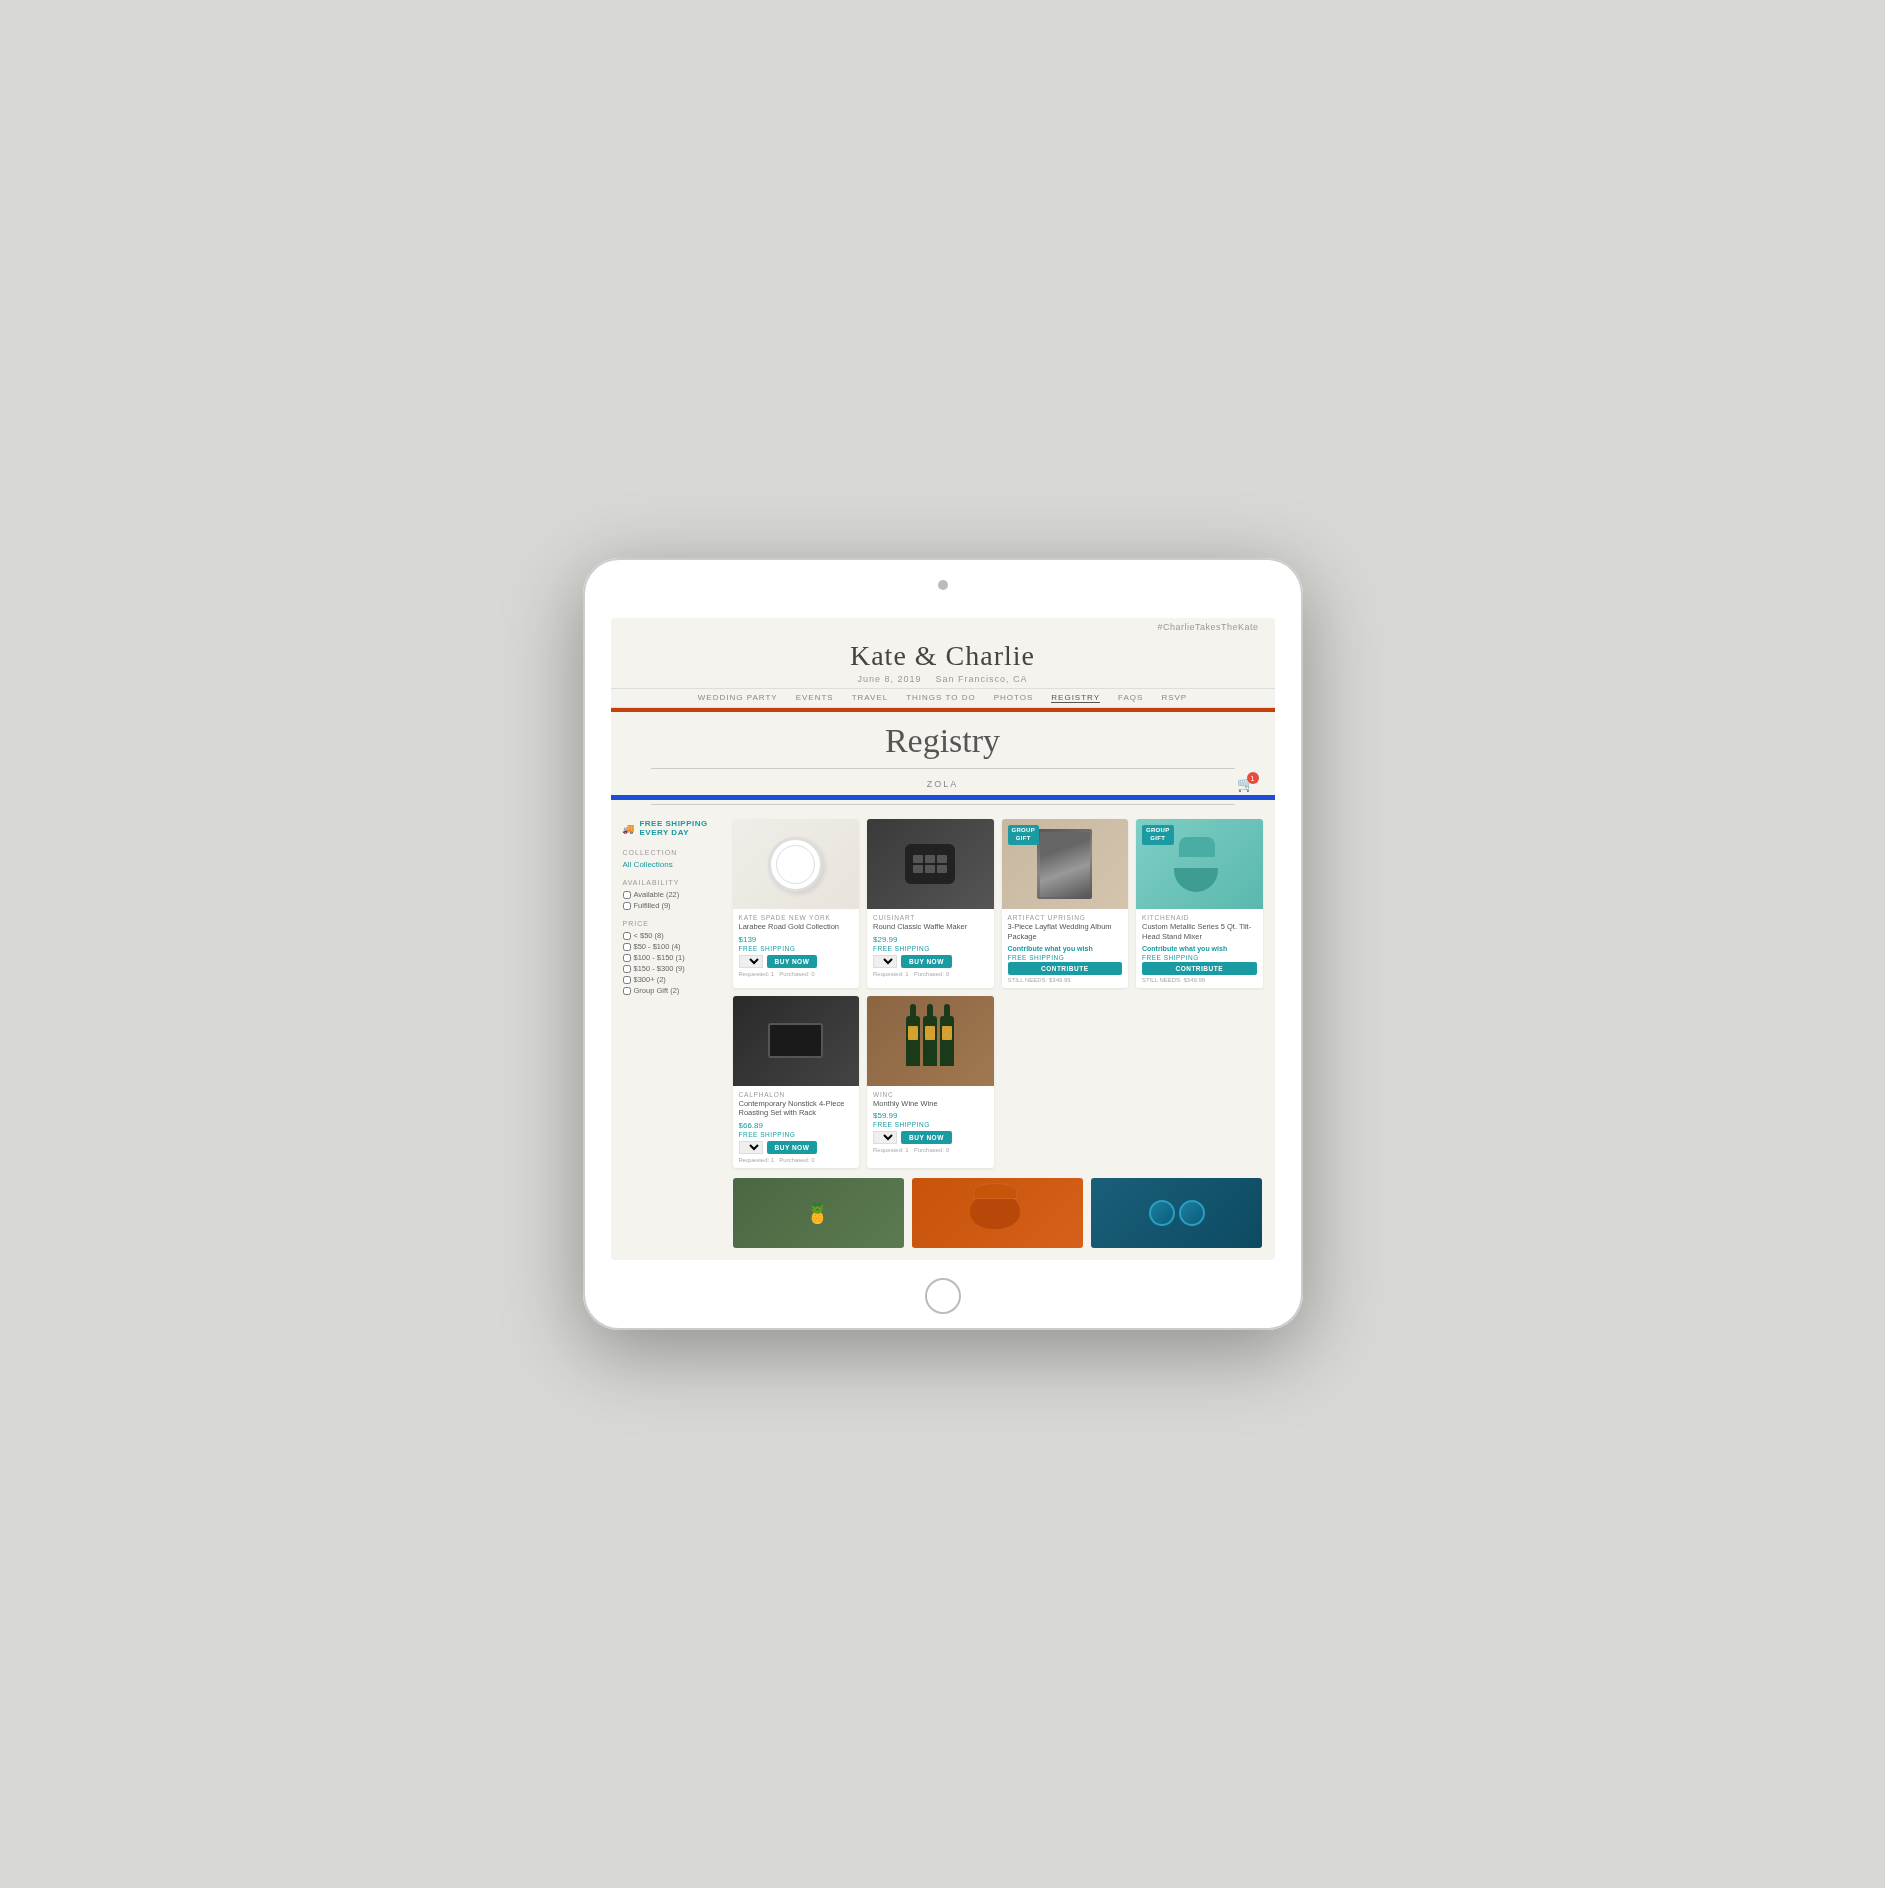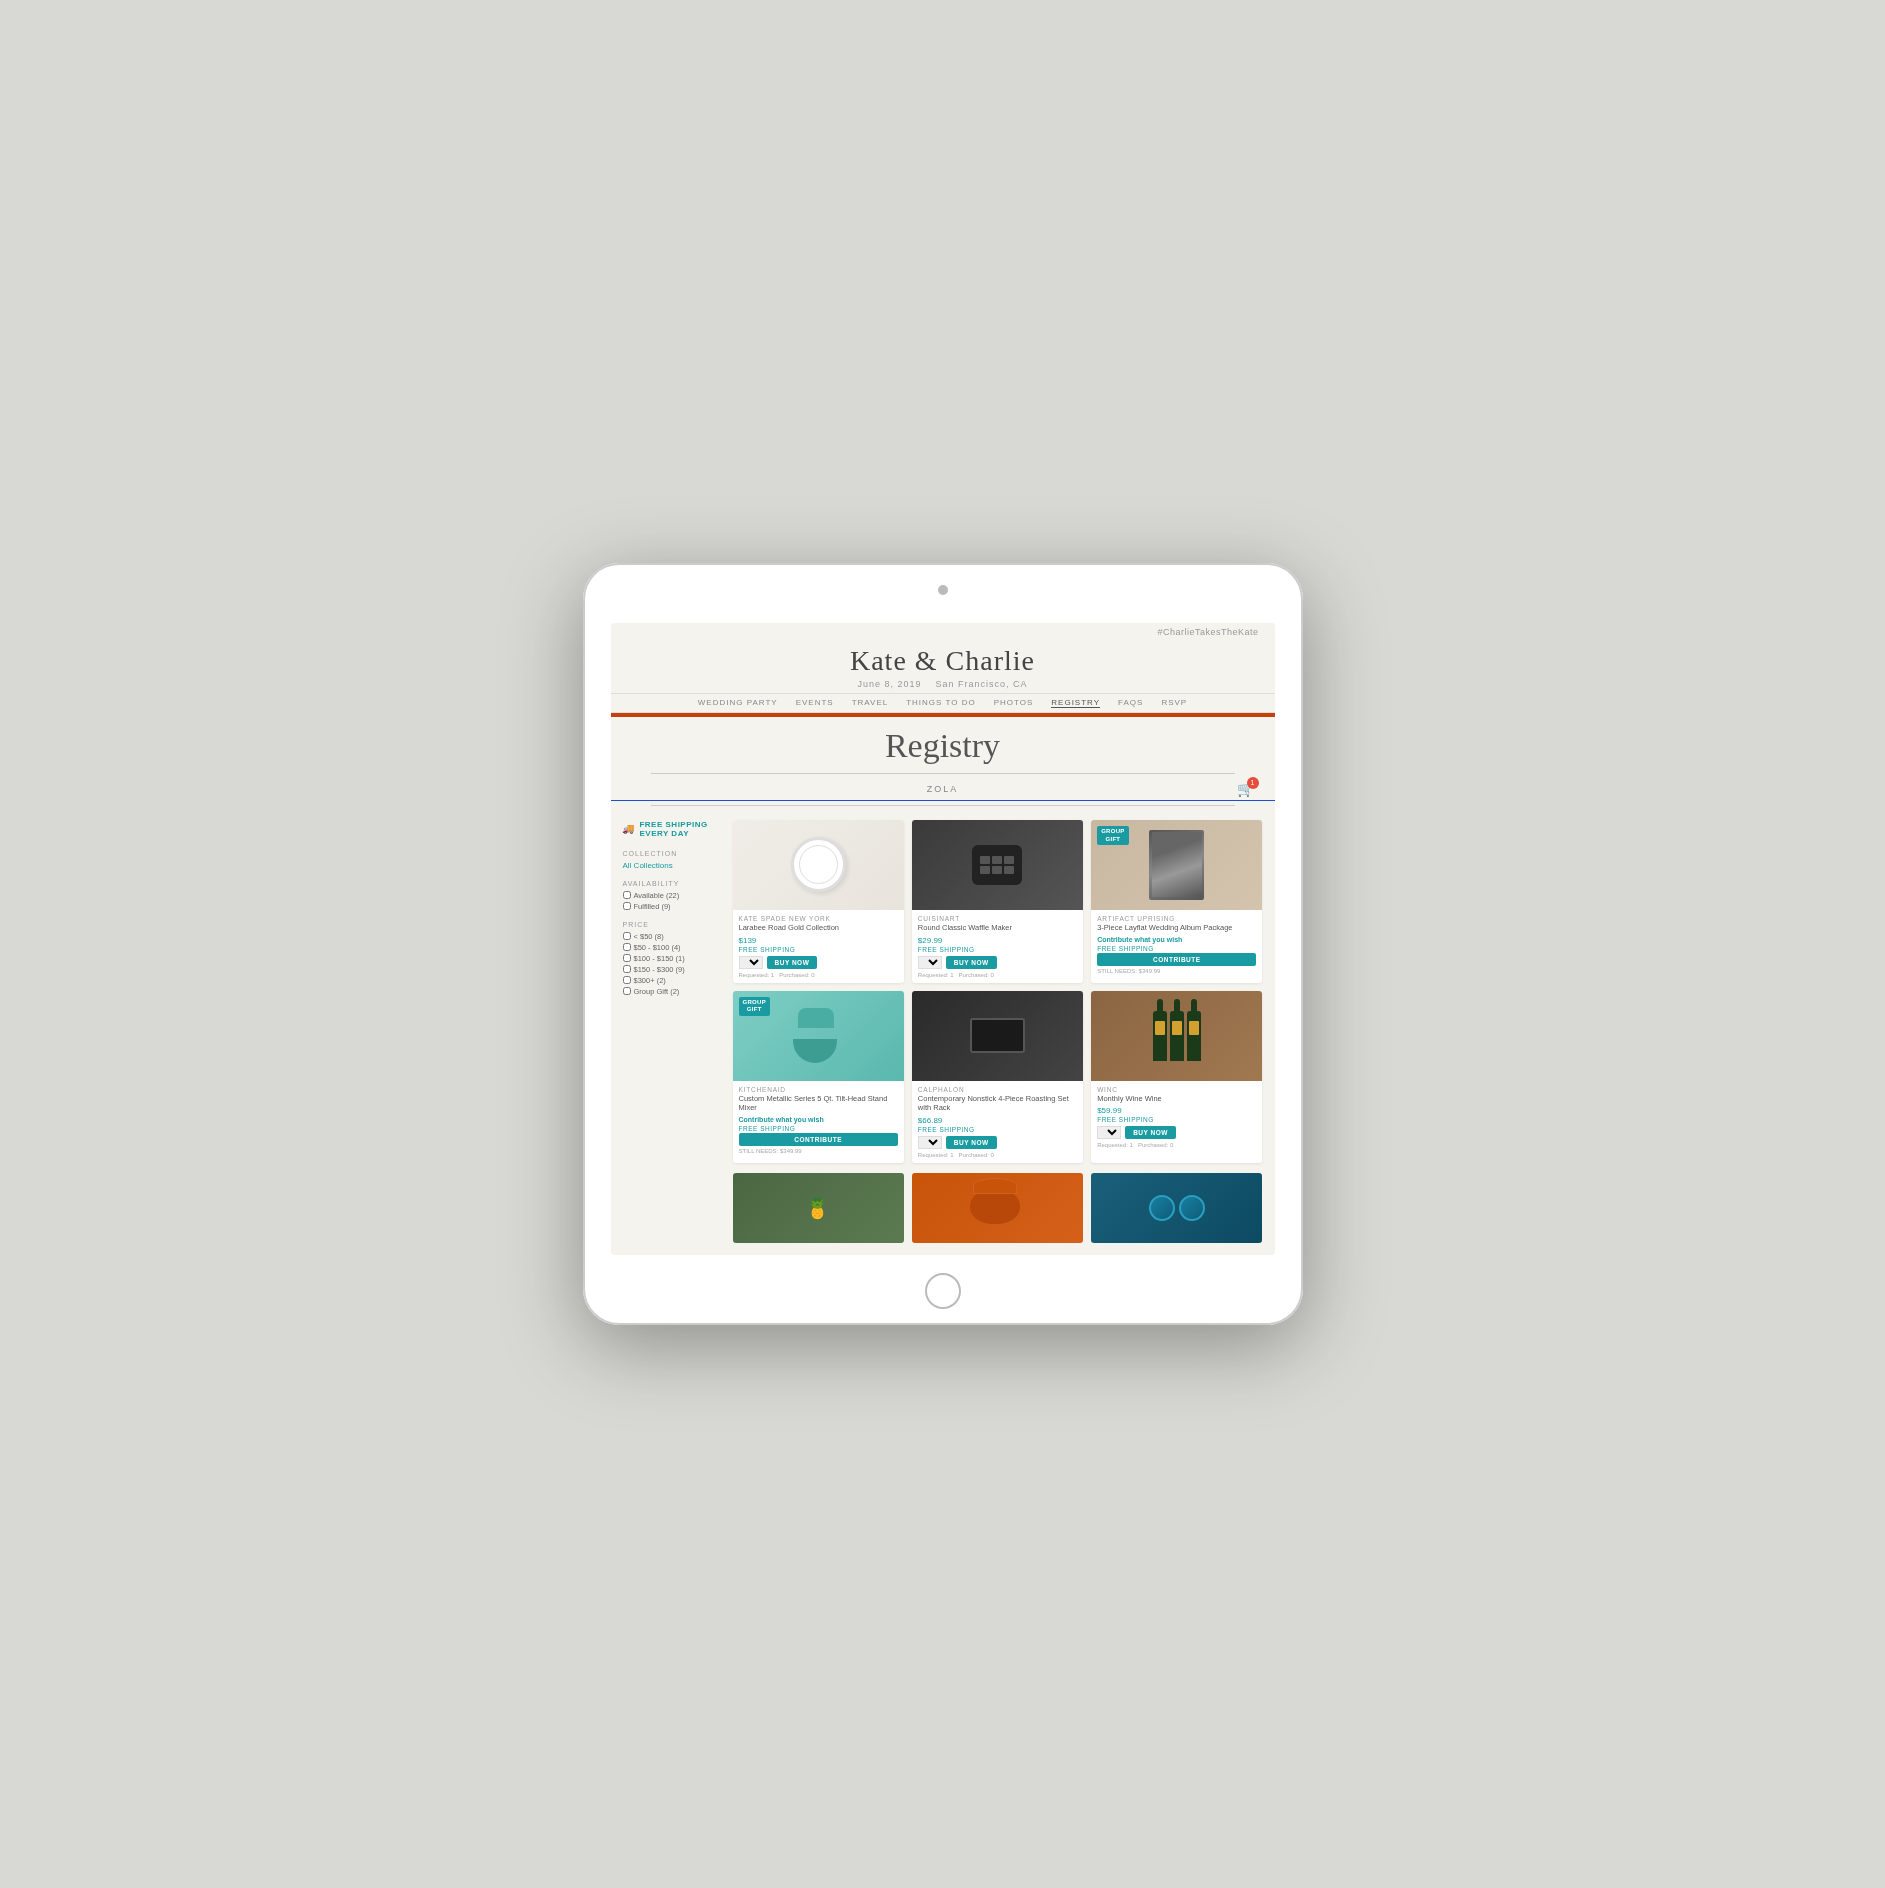--- a/index.html
+++ b/index.html
@@ -121,21 +121,21 @@
       border: none;
       border-top: 1px solid #ccc;
       margin: 4px 40px;
     }
 
     .zola-bar {
       display: flex;
       justify-content: center;
       align-items: center;
       padding: 6px 16px;
-      border-bottom: 1px solid #1d4ed8;
+      border-bottom: 5px solid #1d4ed8;
       position: relative;
     }
 
     .zola-label {
       font-size: 9px;
       letter-spacing: 2px;
       color: #888;
     }
 
     .cart-icon {
@@ -214,21 +214,21 @@
       font-size: 7.5px;
       color: #666;
     }
 
     .checkbox-item input { width: 8px; height: 8px; }
 
     
     .product-grid {
       flex: 1;
       display: grid;
-      grid-template-columns: 1fr 1fr 1fr;
+      grid-template-columns: 1fr 1fr 1fr 1fr;
       gap: 8px;
     }
 
     .product-card {
       background: white;
       border-radius: 3px;
       overflow: hidden;
       font-size: 7.5px;
       box-shadow: 0 1px 3px rgba(0,0,0,0.08);
     }

